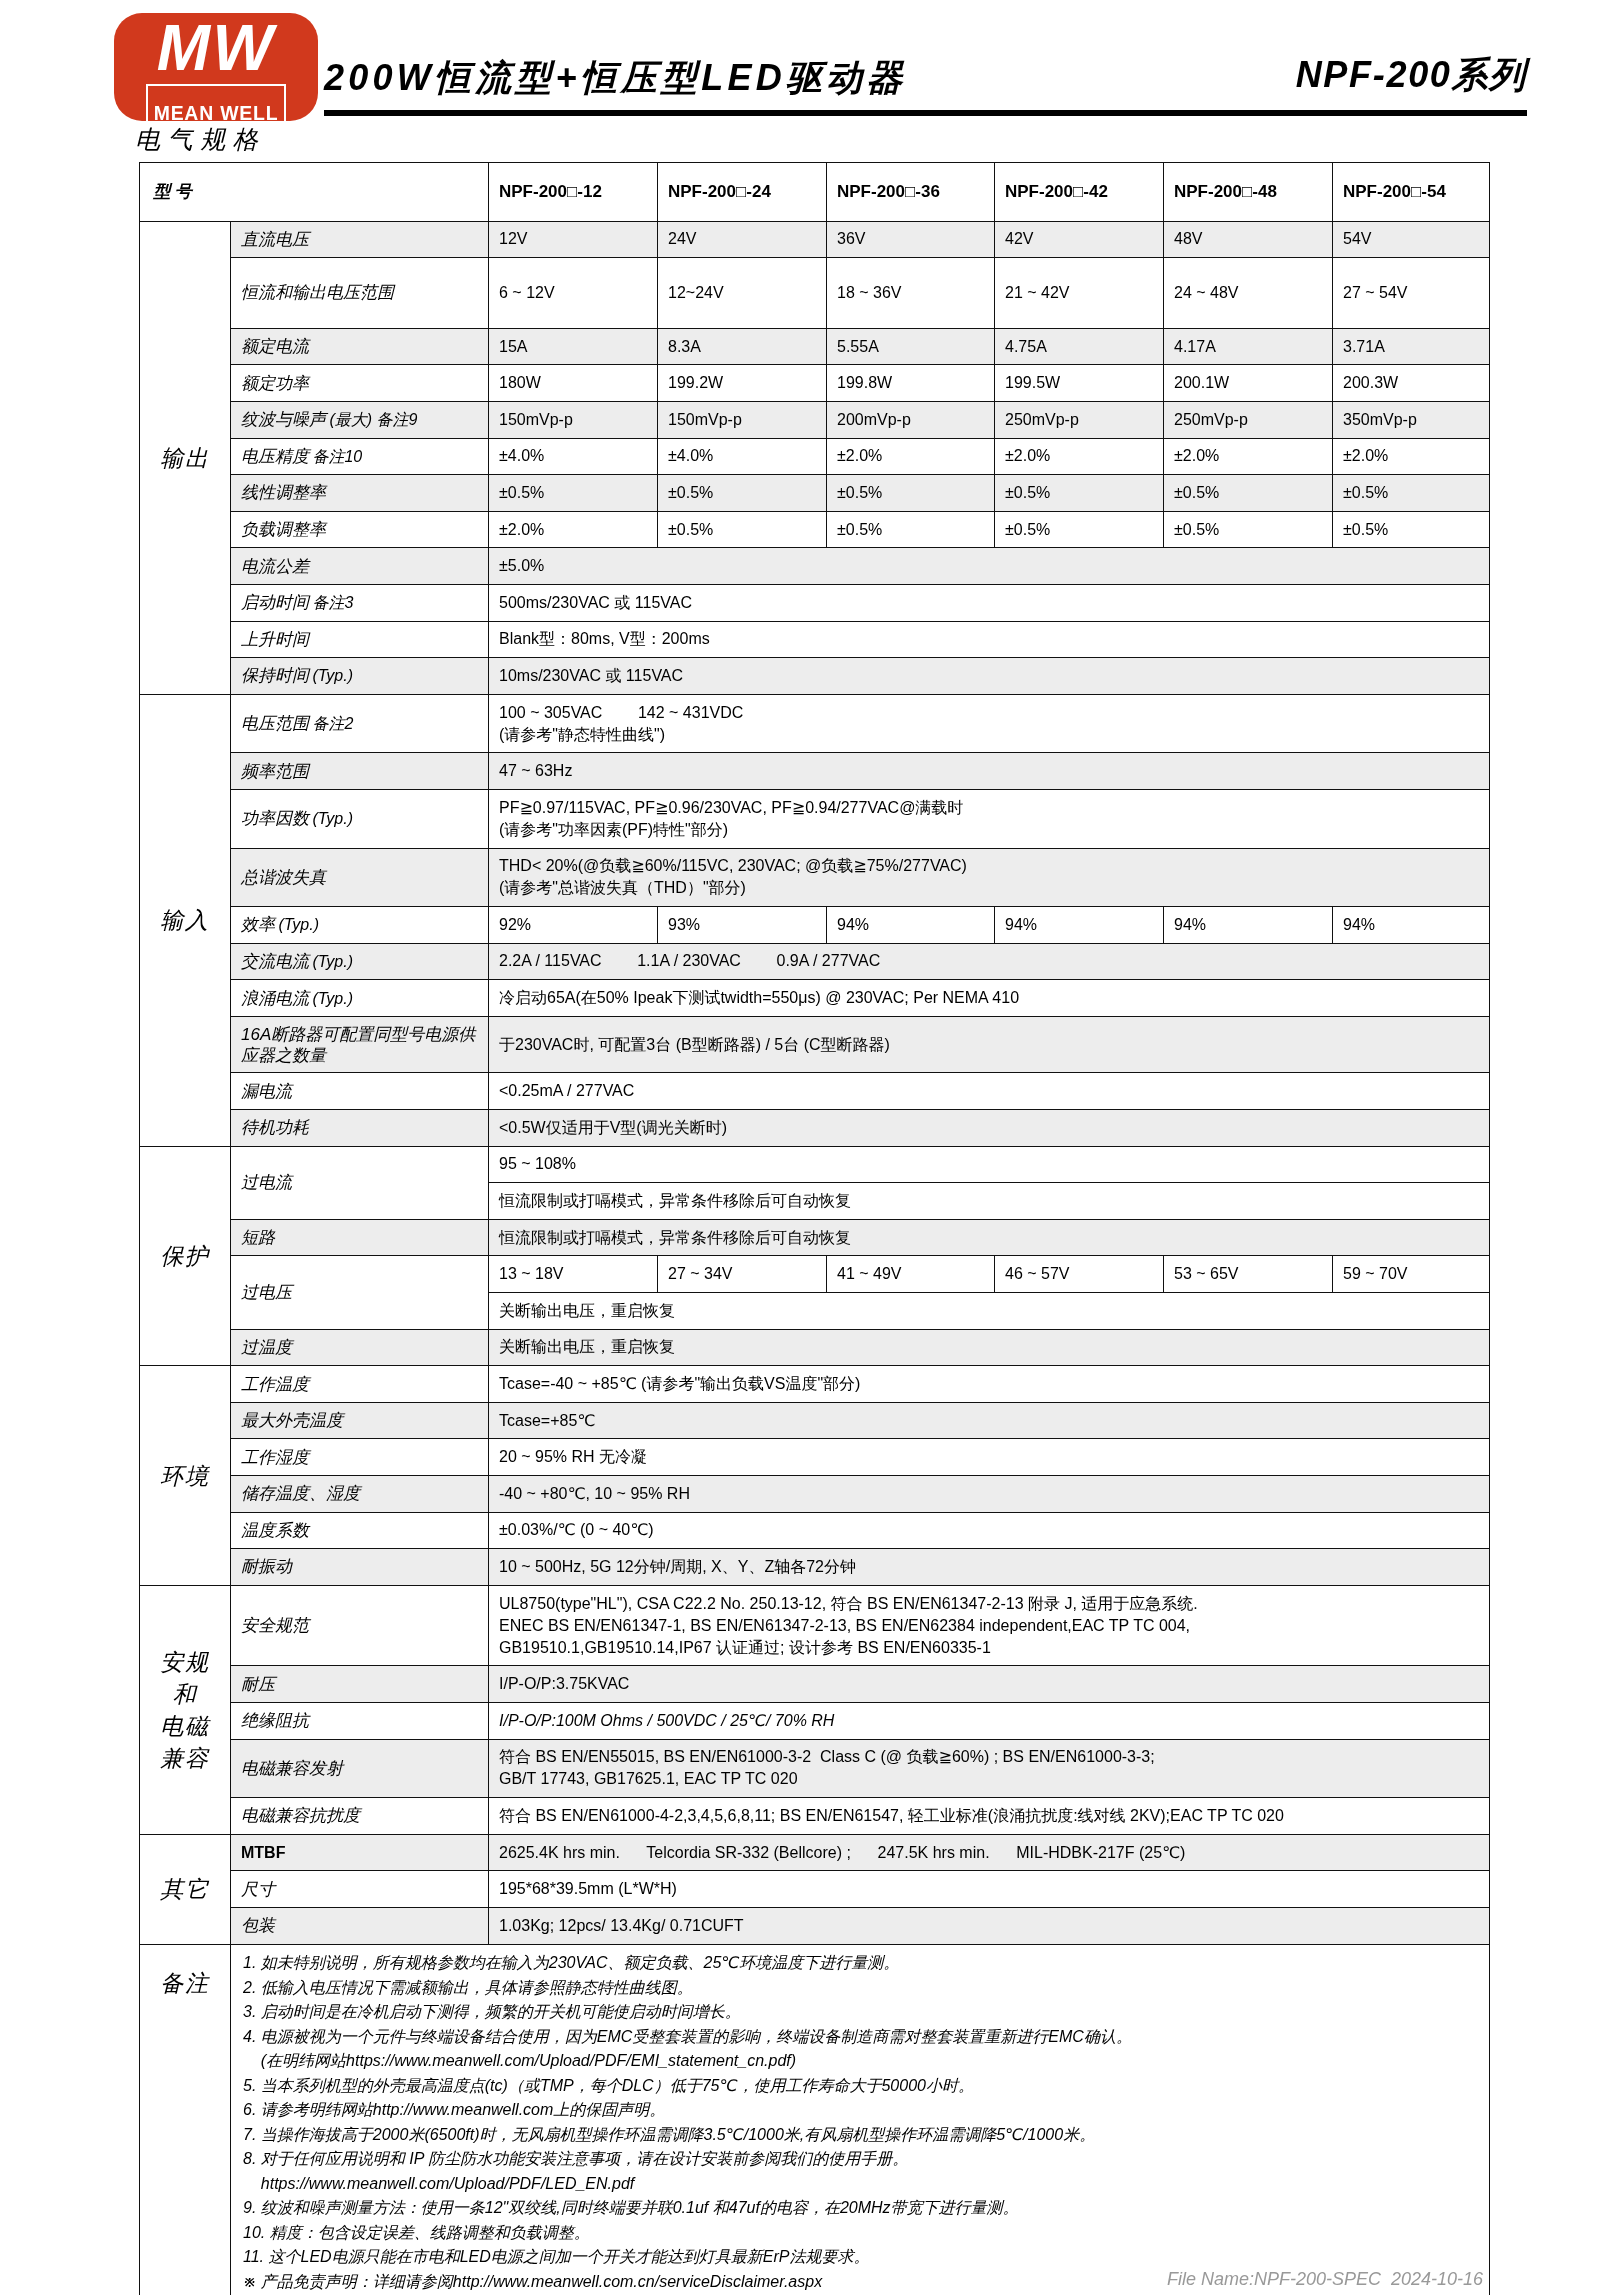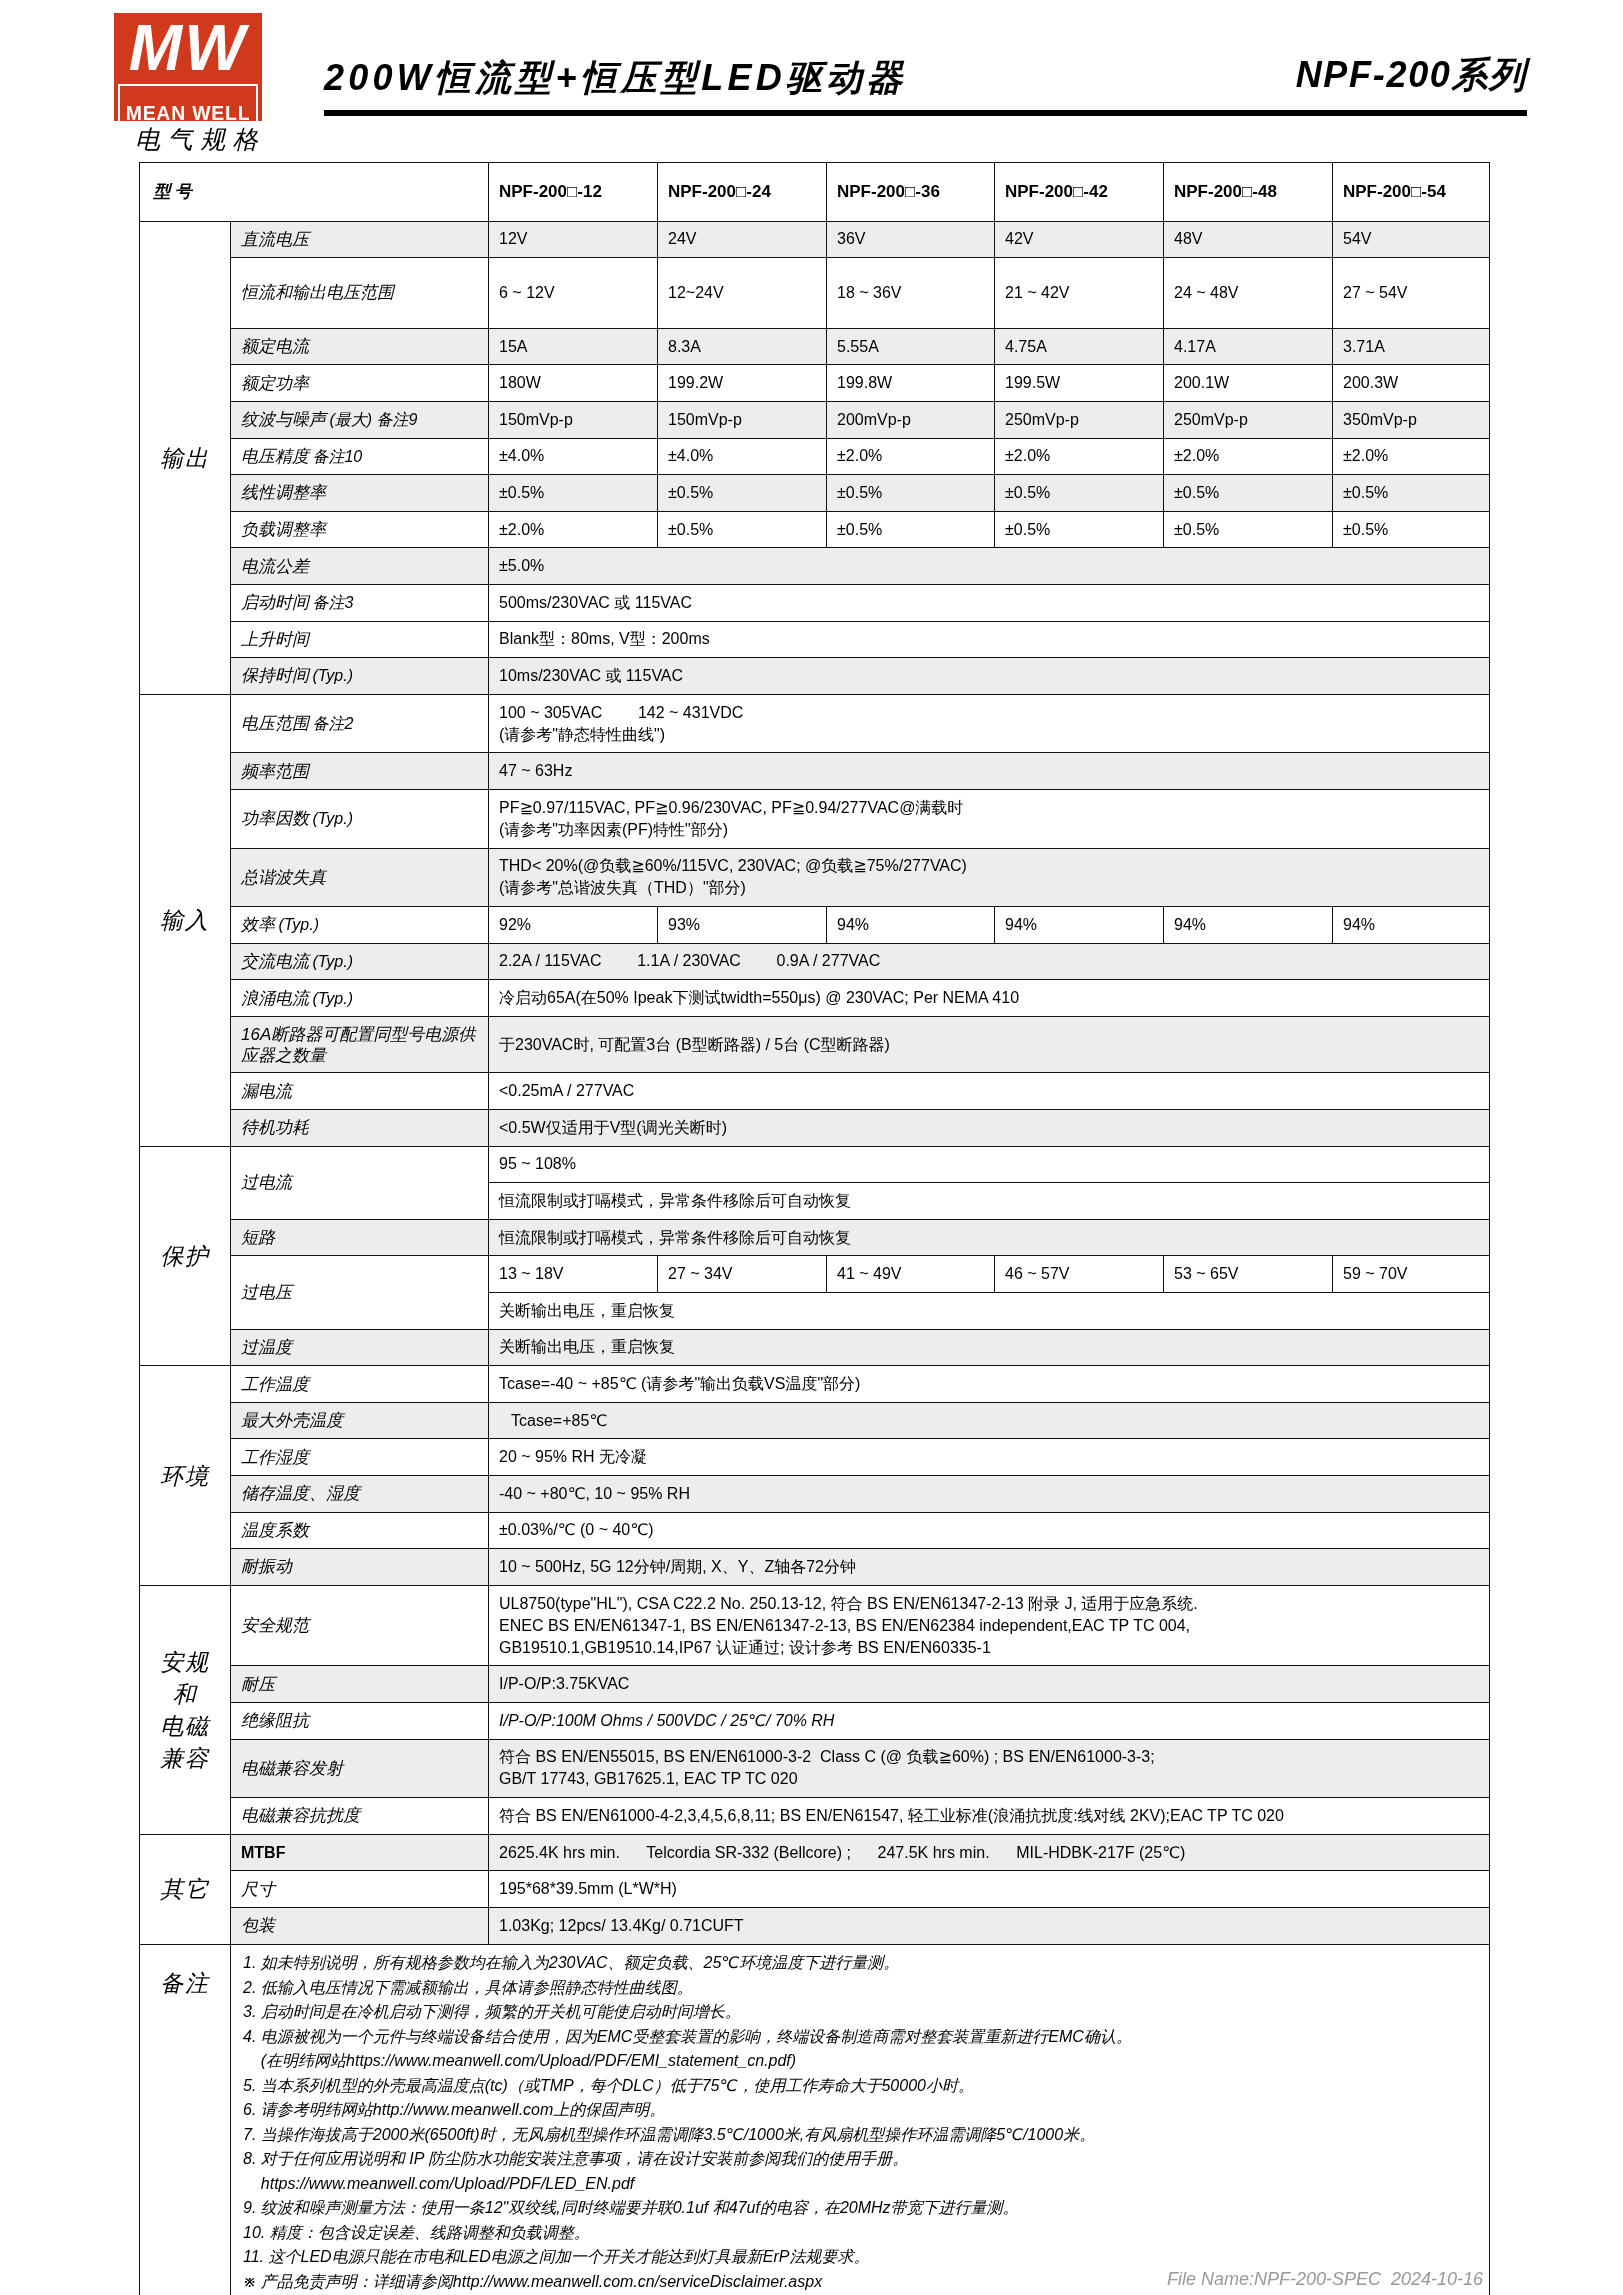--- a/index.html
+++ b/index.html
@@ -1,22 +1,22 @@
 <!DOCTYPE html>
 <html style="font-size:13.5px"><head>
 <meta charset="utf-8">
 <style>
   html,body{margin:0;padding:0;}
   body{
     width:1623px;height:2295px;position:relative;background:#fff;color:#000;
     font-family:"Liberation Sans","DejaVu Sans",sans-serif;overflow:hidden;
   }
   
-  .logo{position:absolute;left:114px;top:12.7px;width:148px;height:108px;background:#d1391d;
-        display:flex;flex-direction:column;align-items:center;}
+  .logo{position:absolute;left:114px;top:12.7px;width:204px;height:108px;background:#d1391d;
+        display:flex;flex-direction:column;align-items:center;border-radius:28px;}
   .logo .mw{color:#fff;font-style:italic;font-weight:bold;font-size:64px;line-height:71px;letter-spacing:2.5px;}
   .logo .brand{color:#fff;border:2.5px solid #fff;font-weight:bold;font-size:19.4px;line-height:24px;
                padding:15px 6px;letter-spacing:0.8px;margin-top:0.8px;white-space:nowrap;}
   .doc-title{position:absolute;left:324px;top:54px;font-size:36px;font-weight:bold;font-style:italic;
              letter-spacing:4.2px;white-space:nowrap;}
   .series{position:absolute;top:51px;left:1241px;width:286px;text-align:right;font-size:36px;
           font-weight:bold;font-style:italic;letter-spacing:1.7px;white-space:nowrap;}
   .rule{position:absolute;left:324px;top:110px;width:1203px;height:6px;background:#000;}
   .heading{position:absolute;left:135px;top:123px;font-size:25px;font-style:italic;letter-spacing:7.6px;white-space:nowrap;}
   
@@ -243,21 +243,21 @@
           <td class="name">过温度</td>
           <td class="val fv" colspan="6"><div class="vline" style="white-space: pre-wrap;">关断输出电压，重启恢复</div></td>
         </tr>
         <tr class=" sec-start">
           <td class="sec" rowspan="6">环境</td>
           <td class="name">工作温度</td>
           <td class="val fv" colspan="6"><div class="vline" style="white-space: pre-wrap;">Tcase=-40 ~ +85℃ (请参考"输出负载VS温度"部分)</div></td>
         </tr>
         <tr class="shade">
           <td class="name">最大外壳温度</td>
-          <td class="val fv" colspan="6"><div class="vline" style="white-space: pre-wrap; margin-left: 12px;">Tcase=+85℃</div></td>
+          <td class="val fv" colspan="6"><div class="vline" style="white-space: pre-wrap;">Tcase=+85℃</div></td>
         </tr>
         <tr>
           <td class="name">工作湿度</td>
           <td class="val fv" colspan="6"><div class="vline" style="white-space: pre-wrap;">20 ~ 95% RH 无冷凝</div></td>
         </tr>
         <tr class="shade">
           <td class="name">储存温度、湿度</td>
           <td class="val fv" colspan="6"><div class="vline" style="white-space: pre-wrap;">-40 ~ +80℃, 10 ~ 95% RH</div></td>
         </tr>
         <tr>

